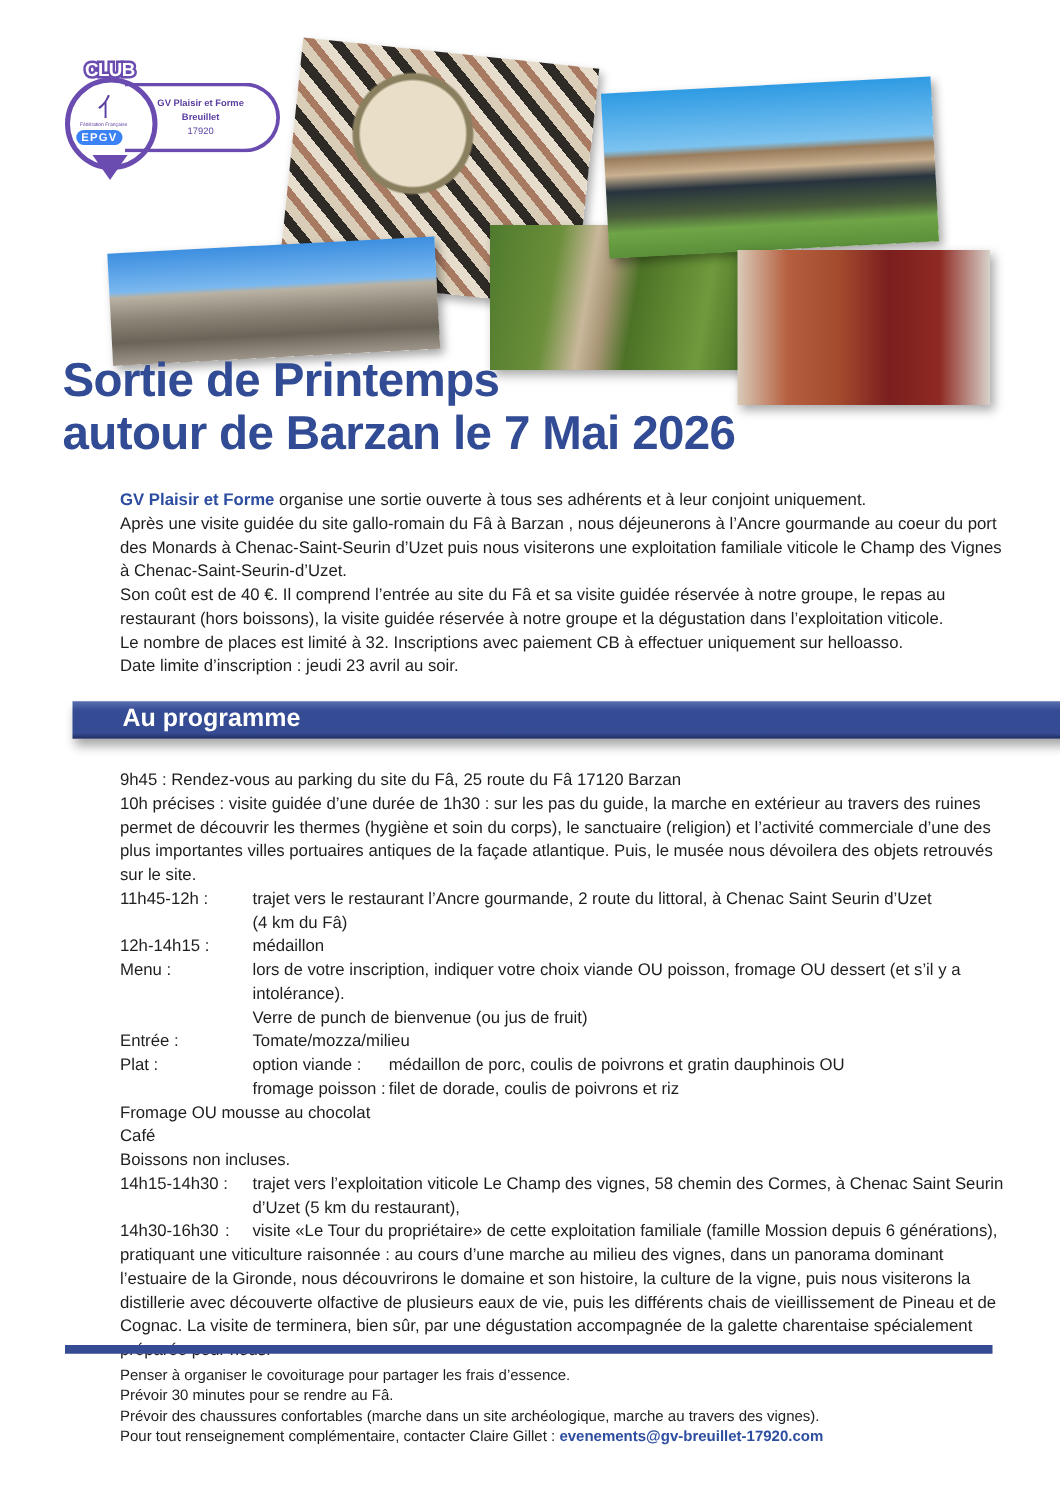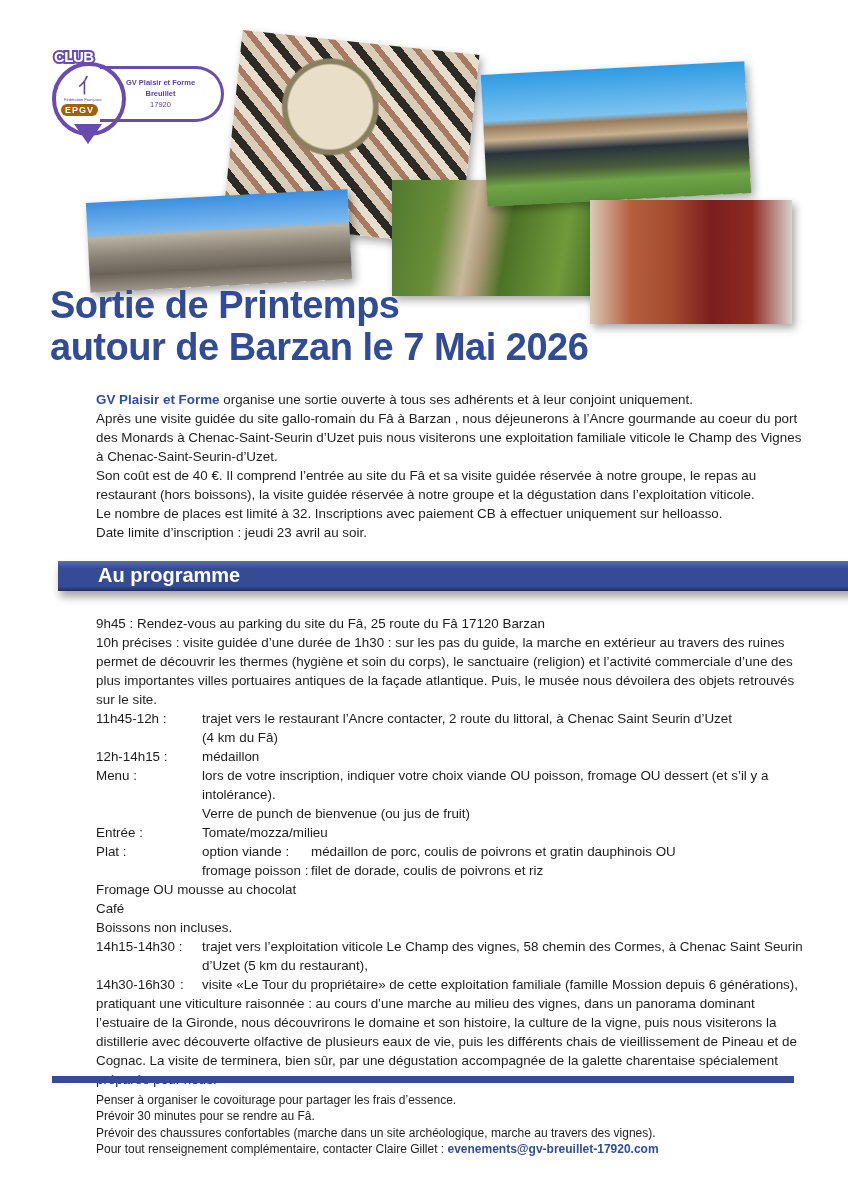--- a/index.html
+++ b/index.html
@@ -3,22 +3,22 @@
 <meta charset="utf-8">
 <style>
   html, body { margin:0; padding:0; background:#ffffff; }
   body { width:848px; height:1200px; position:relative; overflow:hidden;
          font-family:"Liberation Sans", sans-serif; color:#1e1e1e; }
   .abs { position:absolute; }
   
   .logo { left:52px; top:48px; width:180px; height:100px; }
   .logo-pin { position:absolute; left:0; top:14px; width:66px; height:66px; border:4px solid #6a4bb0; border-radius:50%; background:#fff; }
   .logo-tail { position:absolute; left:22px; top:76px; width:0; height:0; border-left:14px solid transparent; border-right:14px solid transparent; border-top:20px solid #6a4bb0; }
-  .logo-club { position:absolute; left:2px; top:0; font-weight:bold; font-size:15px; color:#fff; -webkit-text-stroke:4px #6a4bb0; paint-order:stroke fill; letter-spacing:-0.5px; }
-  .logo-epgv { position:absolute; left:9px; top:56px; background:#a16207; color:#fff; font-size:9px; font-weight:bold; padding:1px 4px; border-radius:6px; letter-spacing:1px; }
+  .logo-club { position:absolute; left:16px; top:0; font-weight:bold; font-size:15px; color:#fff; -webkit-text-stroke:4px #6a4bb0; paint-order:stroke fill; letter-spacing:-0.5px; }
+  .logo-epgv { position:absolute; left:9px; top:56px; background:#3b82f6; color:#fff; font-size:9px; font-weight:bold; padding:1px 4px; border-radius:6px; letter-spacing:1px; }
   .logo-fig { position:absolute; left:26px; top:24px; font-size:20px; color:#5a3ea0; }
   .logo-small { position:absolute; left:12px; top:49px; font-size:4px; color:#5a3ea0; }
   .logo-box { position:absolute; left:48px; top:18px; width:124px; height:56px; border:3px solid #6a4bb0; border-left:none; border-radius:0 28px 28px 0; text-align:center; font-size:7.5px; color:#5a3ea0; line-height:11px; padding-top:8px; box-sizing:border-box; }
   .logo-box b { font-weight:bold; }
   
   .photo { position:absolute; box-shadow:3px 4px 8px rgba(0,0,0,0.35); overflow:hidden; }
   .ph-ruins { left:88px; top:196px; width:262px; height:90px; transform:rotate(-3deg);
     background:linear-gradient(180deg,#3d8fe0 0%,#7ab8ef 35%,#b9b2a3 40%,#8c8477 60%,#6a6357 80%,#9e968a 100%); }
   .ph-mosaic { left:232px; top:42px; width:238px; height:192px; transform:rotate(6deg);
     background:
@@ -89,21 +89,21 @@
 <div class="abs banner">
   <span>Au programme</span>
 </div>
 
 <div class="abs text prog">
   <div><b>9h45</b><span> : Rendez-vous au </span><b>parking du site du Fâ</b><span>, 25 route du Fâ 17120 Barzan</span></div>
   <div><b>10h précises : visite guidée</b><span> d’une durée de 1h30 : sur les pas du guide, la marche en extérieur au travers des ruines permet de découvrir les thermes (hygiène et soin du corps), le sanctuaire (religion) et l’activité commerciale d’une des plus importantes villes portuaires antiques de la façade atlantique. Puis, le musée nous dévoilera des objets retrouvés sur le site.</span></div>
 
   <div class="row">
     <div class="lbl"><b>11h45-12h</b><span> :</span></div>
-    <div><span>trajet vers le </span><b>restaurant l’Ancre contacter</b><span>, 2 route du littoral, à Chenac Saint Seurin d’Uzet</span><br><span>(4 km du Fâ)</span></div>
+    <div><span>trajet vers le </span><b>restaurant l’Ancre gourmande</b><span>, 2 route du littoral, à Chenac Saint Seurin d’Uzet</span><br><span>(4 km du Fâ)</span></div>
   </div>
 
   <div class="row">
     <div class="lbl"><b>12h-14h15</b><span> :</span></div>
     <div>médaillon</div>
   </div>
 
   <div class="row">
     <div class="lbl"><b>Menu</b><span> :</span></div>
     <div><span>lors de votre inscription, indiquer votre choix  viande </span><b>OU</b><span> poisson, fromage </span><b>OU</b><span> dessert (et s’il y a intolérance).</span><br><span>Verre de punch de bienvenue (ou jus de fruit)</span></div>

